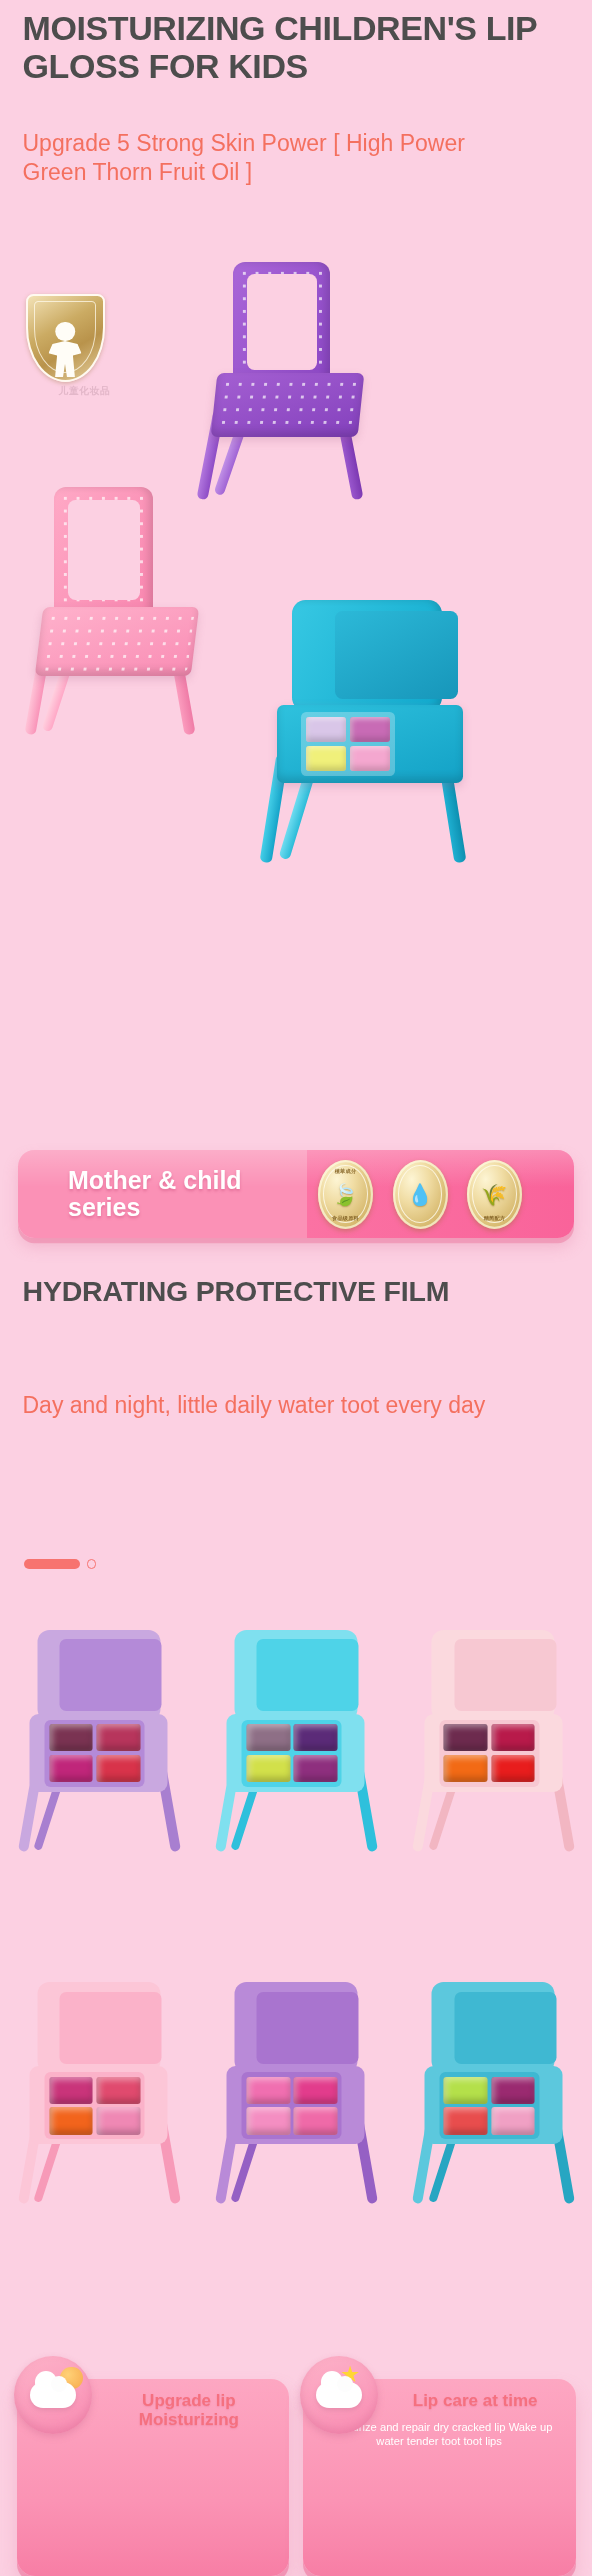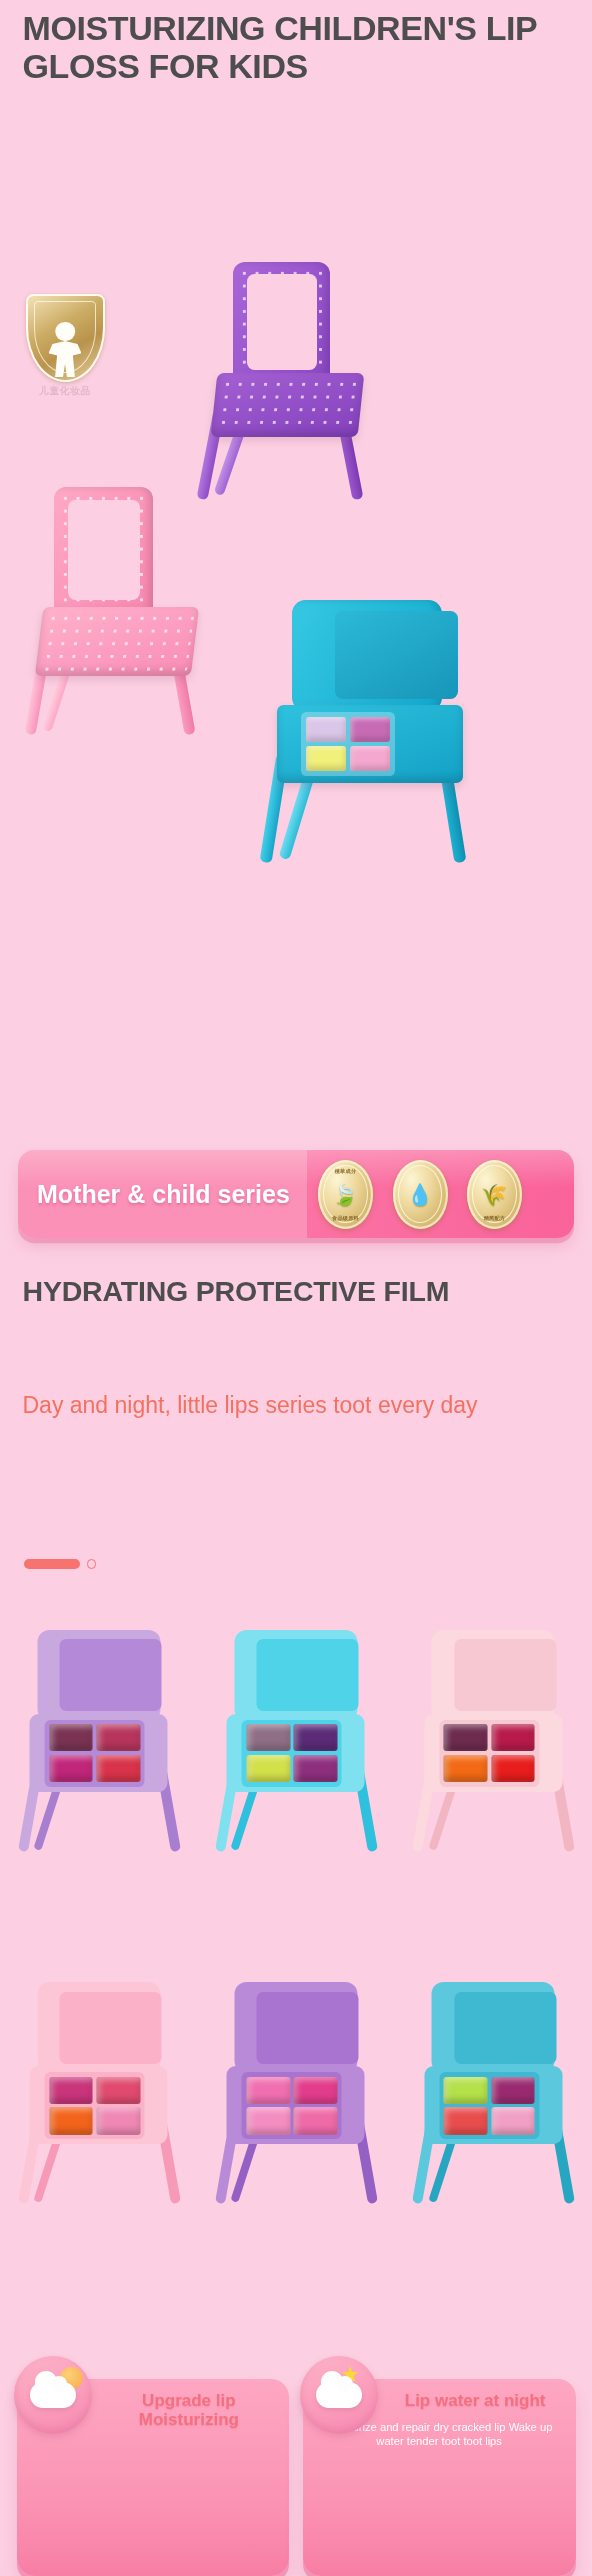--- a/index.html
+++ b/index.html
@@ -52,21 +52,21 @@
     background:#fffdf7;
   }
   .cert-body {
     position:absolute; left:50%; top:45px; transform:translateX(-50%);
     width:33px; height:36px;
     background:#fffdf7;
     clip-path:polygon(50% 0%, 88% 8%, 100% 34%, 74% 40%, 80% 100%, 56% 100%, 50% 64%, 44% 100%, 20% 100%, 26% 40%, 0% 34%, 12% 8%);
   }
   .cert-text {
     position:absolute; left:0; top:91px; width:91px;
-    text-align:center; font-size:9.7px; font-weight:bold;
+    text-align:right; font-size:9.7px; font-weight:bold;
     color:#e3b7c9; letter-spacing:0.7px;
   }
 
   
   .chair { position:absolute; }
   .chair .seat {
     position:absolute; border-radius:6.7px;
     box-shadow:inset 0 -5.2px 9px rgba(0,0,0,.14), 0 3.7px 9px rgba(160,90,130,.22);
   }
   .chair .back {
@@ -143,21 +143,21 @@
     box-shadow:0 5.2px 0 rgba(236,130,166,.55), 0 9px 15px rgba(220,110,150,.28);
     display:flex; align-items:center;
     overflow:hidden;
   }
   .mc-banner::before {
     content:""; position:absolute; left:0; top:0; right:0; height:42%;
     background:linear-gradient(180deg,rgba(255,255,255,.26),rgba(255,255,255,0));
     pointer-events:none;
   }
   .mc-label {
-    width:300px; padding-left:19px;
+    width:300px; padding-left:50px;
     color:#ffffff; font-weight:bold; font-size:25px; line-height:1.08;
     text-shadow:0 1.5px 3px rgba(200,70,120,.45);
     position:relative; z-index:2;
   }
   .mc-coins { display:flex; gap:19.5px; align-items:center; position:relative; z-index:2; }
   .coin {
     width:55px; height:69px; border-radius:50%;
     background:radial-gradient(ellipse at 34% 28%, #fdf5d4 0%, #f0dca3 34%, #d9bc73 68%, #c7a457 100%);
     box-shadow:0 2.2px 5.2px rgba(150,110,40,.4), inset 0 0 0 2.2px rgba(255,252,230,.65);
     position:relative;
@@ -262,20 +262,21 @@
     margin-top:9px; text-align:center;
     font-size:11.2px; line-height:1.3; color:#ffffff;
   }
 </style>
 </head>
 <body>
 
 <section class="hero">
 
   <h1 class="hero-title">MOISTURIZING CHILDREN'S LIP GLOSS FOR KIDS</h1>
+  <p class="hero-sub">Upgrade 5 Strong Skin Power [ High Power Green Thorn Fruit Oil ]</p>
 
   <div class="cert-badge">
     <div class="cert-shield">
       <div class="cert-inner-ring"></div>
       <div class="cert-head"></div>
       <div class="cert-body"></div>
     </div>
     <div class="cert-text">儿童化妆品</div>
   </div>
 
@@ -337,21 +338,21 @@
     </div>
     <div class="coin">
       <div class="coin-ring"></div>
       <div class="coin-glyph">🌾</div>
       <div class="coin-cap">精简配方</div>
     </div>
   </div>
 </div>
 
 <h2 class="sec2-title">HYDRATING PROTECTIVE FILM</h2>
-<p class="sec2-sub">Day and night, little lips series toot every day</p>
+<p class="sec2-sub">Day and night, little daily water toot every day</p>
 <div class="pager">
   <div class="bar"></div>
   <div class="dot"></div>
 </div>
 
 <div class="grid">
   <div class="gcell">
       <div class="prod">
         <div class="legC" style="background:#a87fd0"></div>
         <div class="legA" style="background:#c9a8e0"></div>
@@ -461,17 +462,17 @@
       <div class="sun"></div>
       <div class="cloud"></div>
     </div>
     <div class="fcard-title">Upgrade lip Moisturizing</div>
   </div>
   <div class="fcard">
     <div class="fcard-icon">
       <div class="star">★</div>
       <div class="cloud"></div>
     </div>
-    <div class="fcard-title">Lip water at night</div>
+    <div class="fcard-title">Lip care at time</div>
     <div class="fcard-body">Moisturize and repair dry cracked lip Wake up water tender toot toot lips</div>
   </div>
 </div>
 
 
 </body></html>

